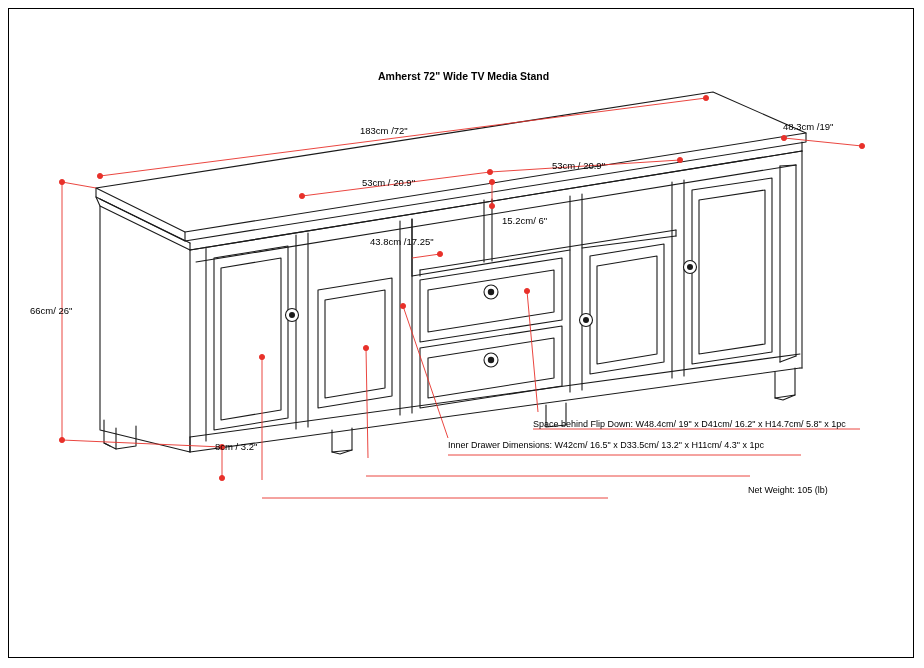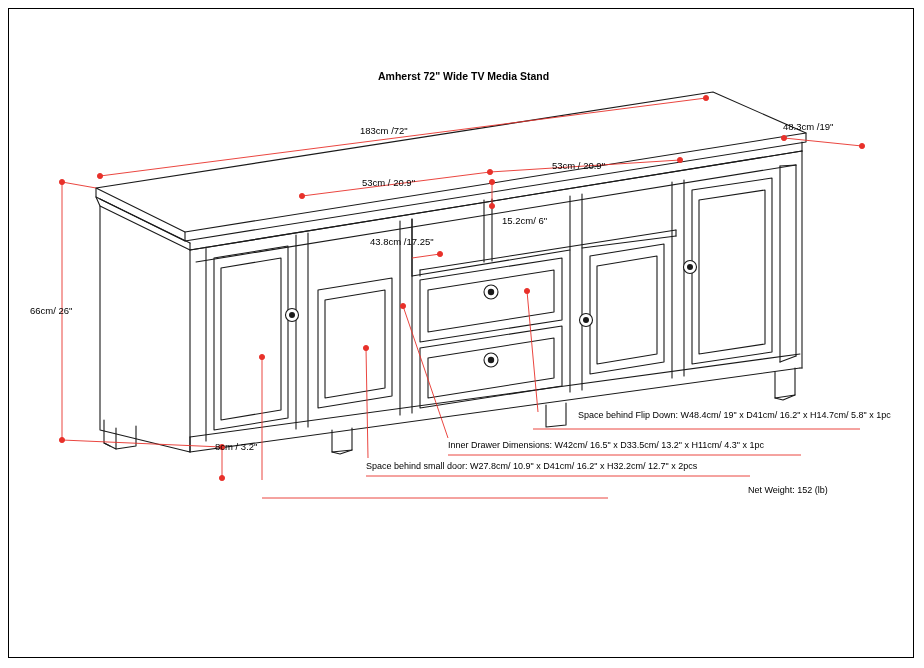--- a/index.html
+++ b/index.html
@@ -207,19 +207,18 @@
   <div class="lbl" style="left:360px; top:126px;">183cm /72"</div>
   <div class="lbl" style="left:783px; top:122px;">48.3cm /19"</div>
   <div class="lbl" style="left:30px; top:306px;">66cm/ 26"</div>
   <div class="lbl" style="left:215px; top:442px;">8cm / 3.2"</div>
 
   <div class="lbl" style="left:362px; top:178px;">53cm / 20.9"</div>
   <div class="lbl" style="left:552px; top:161px;">53cm / 20.9"</div>
   <div class="lbl" style="left:370px; top:237px;">43.8cm /17.25"</div>
   <div class="lbl" style="left:502px; top:216px;">15.2cm/ 6"</div>
 
-  <div class="lbl callout" style="left:533px; top:411px;margin-left:45px;">Space behind Flip Down: W48.4cm/ 19" x D41cm/ 16.2" x H14.7cm/ 5.8" x 1pc</div>
+  <div class="lbl callout" style="left:533px; top:420px;">Space behind Flip Down: W48.4cm/ 19" x D41cm/ 16.2" x H14.7cm/ 5.8" x 1pc</div>
   <div class="lbl callout" style="left:448px; top:441px;">Inner Drawer Dimensions: W42cm/ 16.5" x D33.5cm/ 13.2" x H11cm/ 4.3" x 1pc</div>
-  <div class="lbl callout" style="left:366px; top:462px;">Space behind small door: W27.8cm/ 10.9" x D41cm/ 16.2" x H32.2cm/ 12.7" x 2pcs</div>
-
-  <div class="lbl small" style="left:748px; top:486px;">Net Weight: 152 (lb)</div>
+
+  <div class="lbl small" style="left:748px; top:486px;">Net Weight: 105 (lb)</div>
 
 </div>
 
 </body></html>

